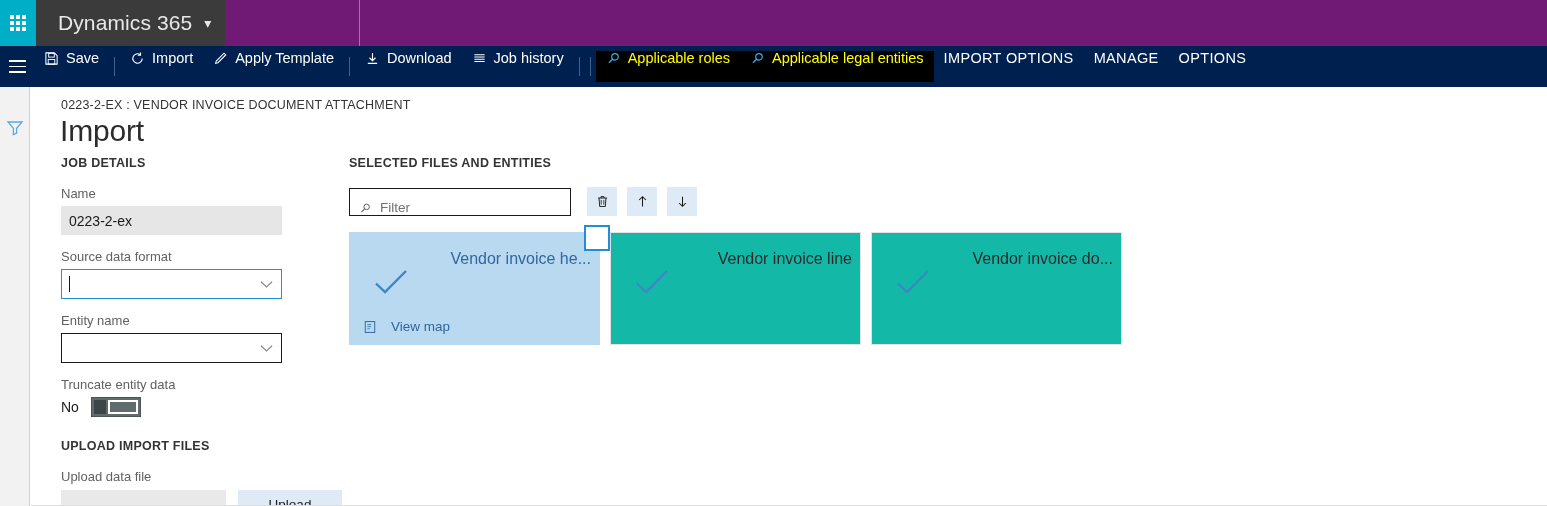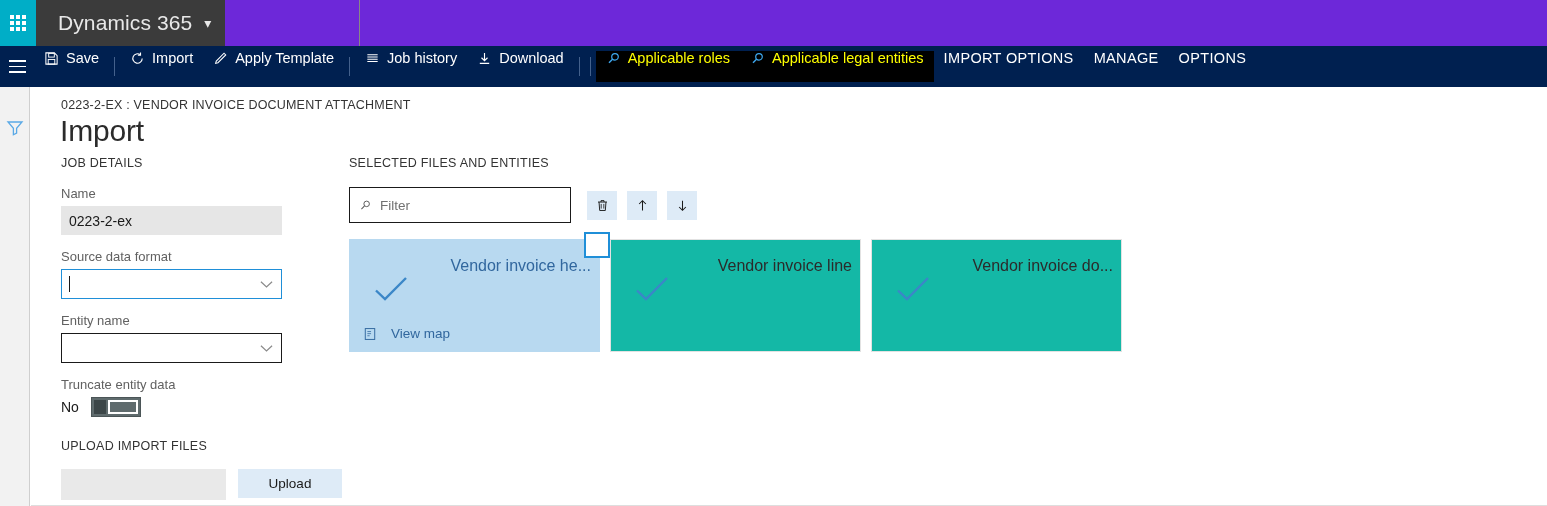--- a/index.html
+++ b/index.html
@@ -14,21 +14,21 @@
     color: #333333;
     overflow: hidden;
     position: relative;
   }
 
   
   .topbar {
     position: absolute;
     left: 0; top: 0;
     width: 1547px; height: 46px;
-    background: #6d28d9;
+    background: #701a75;
     display: flex;
     align-items: stretch;
   }
   .waffle {
     width: 36px;
     background: #00aec7;
     display: flex;
     align-items: center;
     justify-content: center;
   }
@@ -163,21 +163,21 @@
   }
 
   
   .form-col {
     position: absolute;
     left: 30px; top: 69px;
     width: 290px;
   }
   .section-head {
     font-size: 12.5px;
-    font-weight: normal;
+    font-weight: bold;
     color: #333333;
     letter-spacing: 0.25px;
     margin-bottom: 16px;
   }
   .field-label {
     font-size: 13px;
     color: #616161;
     margin-bottom: 5px;
   }
   .field-block { margin-bottom: 14px; }
@@ -279,25 +279,25 @@
     width: 1180px;
   }
   .filter-row {
     display: flex;
     align-items: center;
     gap: 10px;
     margin-top: 17px;
   }
   .filter-box {
     width: 222px;
-    height: 36px;
+    height: 28px;
     border: 1px solid #1a1a1a;
     background: #ffffff;
     display: flex;
-    align-items: center;
+    align-items: flex-end;
     gap: 8px;
     padding: 0 9px;
     box-sizing: border-box;
   }
   .filter-box .ph {
     font-size: 13.5px;
     color: #717171;
   }
   .sqbtn {
     width: 30px; height: 29px;
@@ -431,35 +431,35 @@
           <path d="M11.8 2.4l1.8 1.8L5.3 12.5 2.8 13.2l.7-2.5 8.3-8.3z" fill="none" stroke="#fff" stroke-width="1.1"></path>
         </svg>
     </span>
     <span class="lbl">Apply Template</span>
   </div>
   <div class="cmd-divider"></div>
 
   <div class="cmd-item">
     <span class="icn">
       <svg width="15" height="15" viewBox="0 0 16 16">
+          <path d="M8 2v8M4.8 7.2L8 10.4l3.2-3.2M3 13.2h10" fill="none" stroke="#fff" stroke-width="1.2"></path>
+        </svg>
+    </span>
+    <span class="lbl">Download</span>
+  </div>
+
+  <div class="cmd-item">
+    <span class="icn">
+      <svg width="15" height="15" viewBox="0 0 16 16">
           <g stroke="#fff" stroke-width="1.1">
             <path d="M2.5 4h11M2.5 6.4h11M2.5 8.8h11M2.5 11.2h11"></path>
           </g>
         </svg>
     </span>
     <span class="lbl">Job history</span>
-  </div>
-
-  <div class="cmd-item">
-    <span class="icn">
-      <svg width="15" height="15" viewBox="0 0 16 16">
-          <path d="M8 2v8M4.8 7.2L8 10.4l3.2-3.2M3 13.2h10" fill="none" stroke="#fff" stroke-width="1.2"></path>
-        </svg>
-    </span>
-    <span class="lbl">Download</span>
   </div>
   <div class="cmd-divider"></div>
 
   <div class="cmd-divider"></div>
 
   <div class="cmd-item highlighted">
     <span class="icn">
       <svg width="15" height="15" viewBox="0 0 16 16">
           <circle cx="9.6" cy="6.2" r="3.5" fill="none" stroke="#3ea8ef" stroke-width="1.3"></circle>
           <path d="M6.9 8.9L3.2 12.6" stroke="#3ea8ef" stroke-width="1.5"></path>
@@ -542,20 +542,21 @@
         <span class="toggle-label">No</span>
         <span class="toggle">
           <span class="knob"></span>
           <span class="track-inner"></span>
         </span>
       </div>
     </div>
 
     <div class="section-head" style="margin-top:22px;">UPLOAD IMPORT FILES</div>
     <div>
+      <div class="field-label">Upload data file</div>
       <div class="upload-row">
         <input class="upload-input" type="text" value="" style="">
         <button class="upload-btn">Upload</button>
       </div>
     </div>
   </div>
 
   <div class="files-col">
     <div class="section-head">SELECTED FILES AND ENTITIES</div>
 

